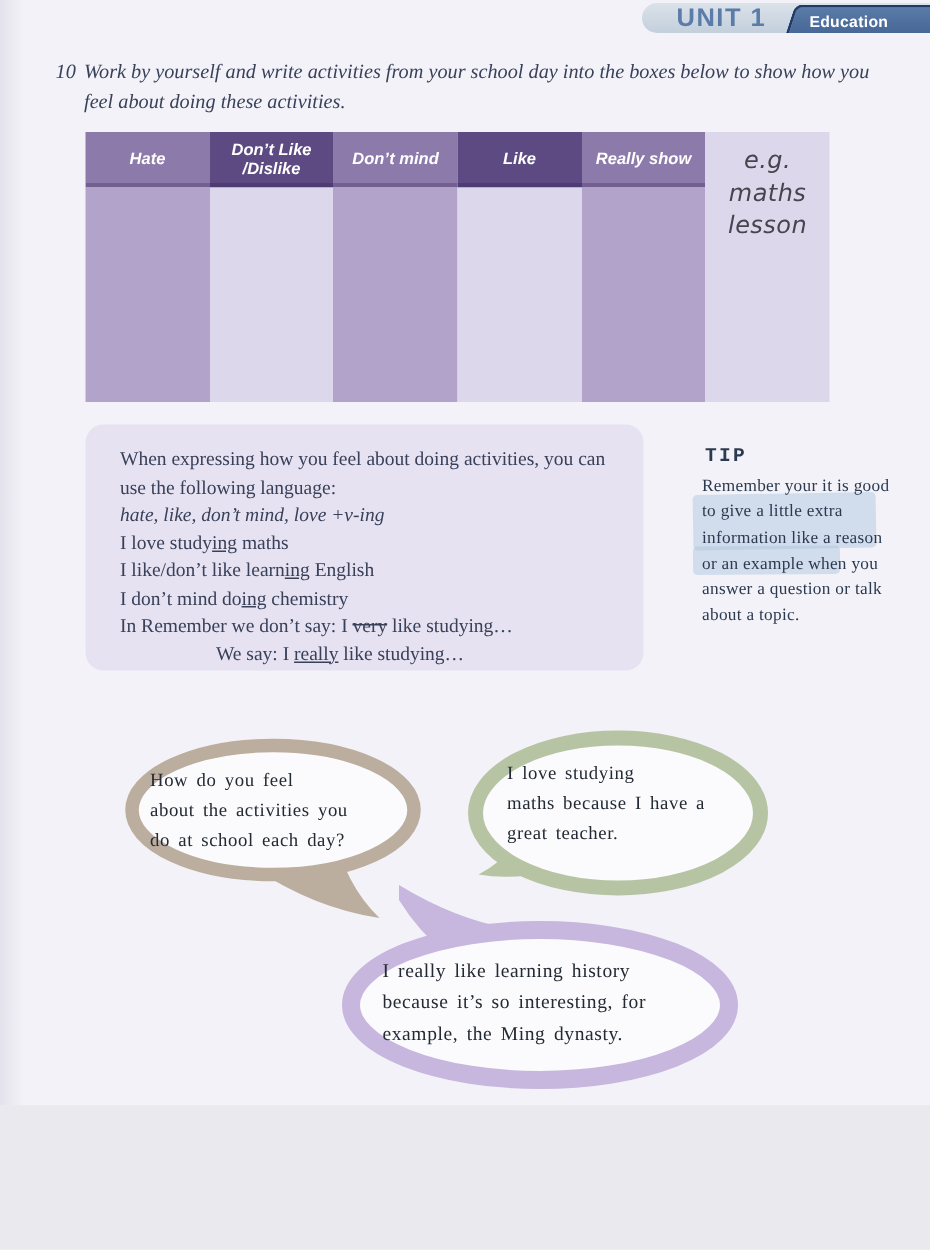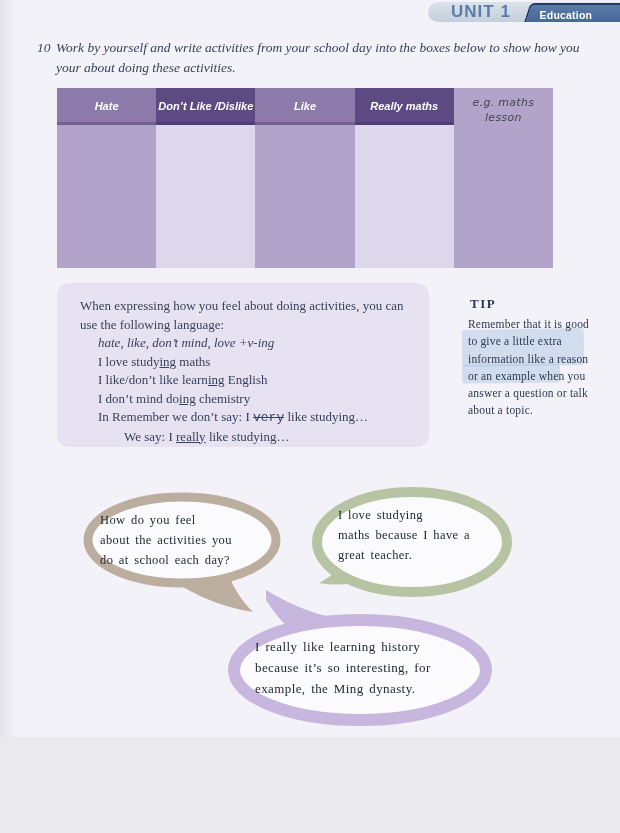--- a/index.html
+++ b/index.html
@@ -41,33 +41,33 @@
   .fcol{flex:1;display:flex;flex-direction:column;}
   .fth{height:37px;display:flex;align-items:center;justify-content:center;text-align:center;
         color:#fff;font-size:11px;font-weight:bold;font-style:italic;line-height:1.15;
         box-shadow:inset 0 -3px 0 rgba(40,20,70,.25);}
   .fcol:nth-child(odd) .fth{background:var(--th-med);}
   .fcol:nth-child(even) .fth{background:var(--th-dark);}
   .ftd{flex:1;}
   .fcol:nth-child(odd) .ftd{background:var(--col-med);}
   .fcol:nth-child(even) .ftd{background:var(--col-light);}
   .egnote{padding:8px 4px 0 4px;text-align:center;font-family:"DejaVu Sans",sans-serif;
-        font-style:italic;font-size:11px;color:#45454e;line-height:1.35;letter-spacing:.3px;}
+        font-style:italic;font-size:16px;color:#45454e;line-height:1.35;letter-spacing:.3px;}
 
   
   .langbox{position:absolute;left:57px;top:283px;width:372px;height:164px;
         background:var(--langbox-bg);border-radius:12px;box-sizing:border-box;
         padding:14px 14px 0 23px;font-family:"Liberation Serif",serif;
         font-size:13px;line-height:18.5px;color:var(--body-text);}
   .lline{white-space:nowrap;}
-  .ind{margin-left:18px;}
-  .ind2{margin-left:44px;}
+  .ind{}
+  .ind2{margin-left:64px;}
 
   
-  .tip-title{position:absolute;left:470px;top:296px;font-family:Liberation Serif, serif;
+  .tip-title{position:absolute;left:470px;top:296px;font-family:Liberation Mono, monospace;
         font-size:13px;font-weight:bold;letter-spacing:1.5px;color:#2c3a50;}
   .tip-text{position:absolute;left:468px;top:316px;width:128px;font-family:cursive;
         font-size:11.5px;line-height:1.5;color:#2c3a50;letter-spacing:.2px;}
   .tip-hl{position:absolute;background:var(--tip-hl);opacity:.45;border-radius:3px;pointer-events:none;}
   .hl1{left:462px;top:329px;width:122px;height:37px;transform:rotate(-1deg);}
   .hl2{left:462px;top:364px;width:98px;height:19px;transform:rotate(-.5deg);}
 
   
   .bubbles{position:absolute;left:0;top:0;width:620px;height:833px;}
   .tail-taupe{fill:var(--taupe);}
@@ -93,62 +93,66 @@
   <div class="banner">
     <span class="unit-title">UNIT 1</span>
     <div class="tab">
       <span>Education</span>
     </div>
   </div>
 
   <div class="exercise">
     <span class="exnum">10</span>
     <div class="exline l1">Work by yourself and write activities from your school day into the boxes below to show how you</div>
-    <div class="exline l2">your about doing these activities.</div>
+    <div class="exline l2">feel about doing these activities.</div>
   </div>
 
   <div class="ftable">
     <div class="fcol">
       <div class="fth">Hate</div>
       <div class="ftd"></div>
     </div>
     <div class="fcol">
       <div class="fth">Don’t Like /Dislike</div>
       <div class="ftd"></div>
     </div>
     <div class="fcol">
+      <div class="fth">Don’t mind</div>
+      <div class="ftd"></div>
+    </div>
+    <div class="fcol">
       <div class="fth">Like</div>
       <div class="ftd"></div>
     </div>
     <div class="fcol">
-      <div class="fth">Really maths</div>
+      <div class="fth">Really show</div>
       <div class="ftd"></div>
     </div>
     <div class="fcol">
       <div class="ftd">
         <div class="egnote">e.g. maths lesson</div>
       </div>
     </div>
   </div>
 
   <div class="langbox">
     <div class="lline">When expressing how you feel about doing activities, you can</div>
     <div class="lline">use the following language:</div>
     <div class="lline ind"><span style="font-style: italic;">hate, like, don’t mind, love +v-ing</span></div>
     <div class="lline ind"><span>I love study</span><span style="text-decoration: underline;">ing</span><span> maths</span></div>
     <div class="lline ind"><span>I like/don’t like learn</span><span style="text-decoration: underline;">ing</span><span> English</span></div>
     <div class="lline ind"><span>I don’t mind do</span><span style="text-decoration: underline;">ing</span><span> chemistry</span></div>
-    <div class="lline ind"><span>In Remember we don’t say: I </span><span style="text-decoration: line-through; font-family: Liberation Mono, monospace;">very</span><span> like studying…</span></div>
+    <div class="lline ind"><span>In Remember we don’t say: I </span><span style="text-decoration: line-through;">very</span><span> like studying…</span></div>
     <div class="lline ind2"><span>We say:  I </span><span style="text-decoration: underline;">really</span><span> like studying…</span></div>
   </div>
 
   <div class="tip-hl hl1"></div>
   <div class="tip-hl hl2"></div>
   <div class="tip-title">TIP</div>
-  <div class="tip-text">Remember that it is good to give a little extra information like a reason or an example when you answer a question or talk about a topic.</div>
+  <div class="tip-text">Remember your it is good to give a little extra information like a reason or an example when you answer a question or talk about a topic.</div>
 
   <svg class="bubbles" viewBox="0 0 620 833">
     <path class="tail-taupe" d="M 152 566 Q 200 604 253 612 Q 230 590 222 553 Z"></path>
     <ellipse class="oval taupe" cx="182" cy="540" rx="94" ry="43"></ellipse>
     <path class="tail-green" d="M 395 572 Q 352 589 319 583 Q 345 570 350 542 Z"></path>
     <ellipse class="oval green" cx="412" cy="542" rx="95" ry="50"></ellipse>
     <path class="tail-purple" d="M 266 590 Q 312 618 356 621 L 338 658 Q 292 642 266 600 Z"></path>
     <ellipse class="oval purple" cx="360" cy="670" rx="126" ry="50"></ellipse>
   </svg>
 

